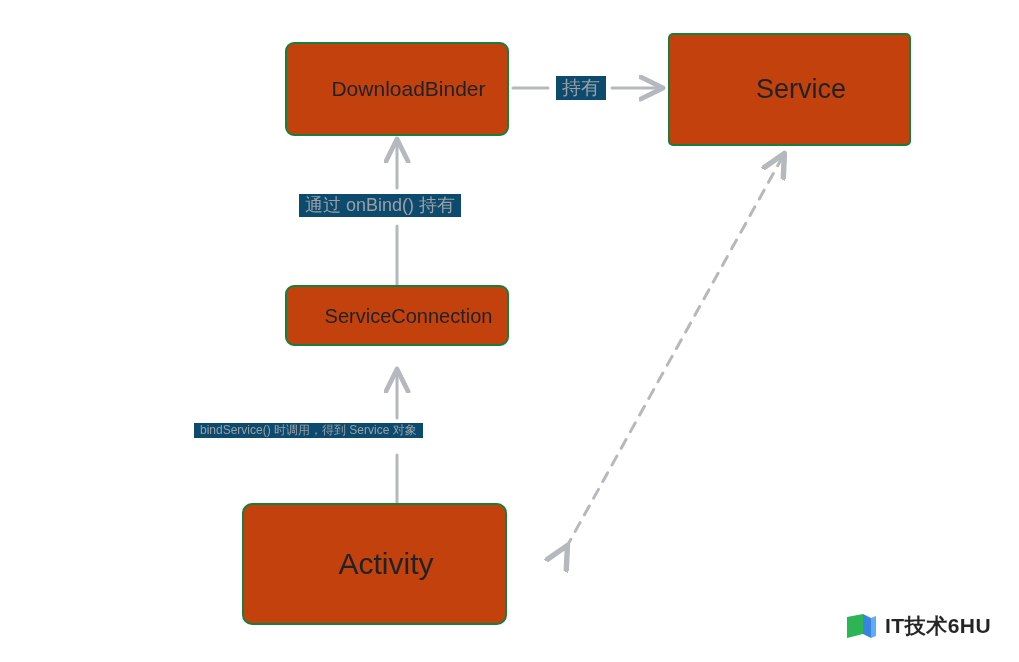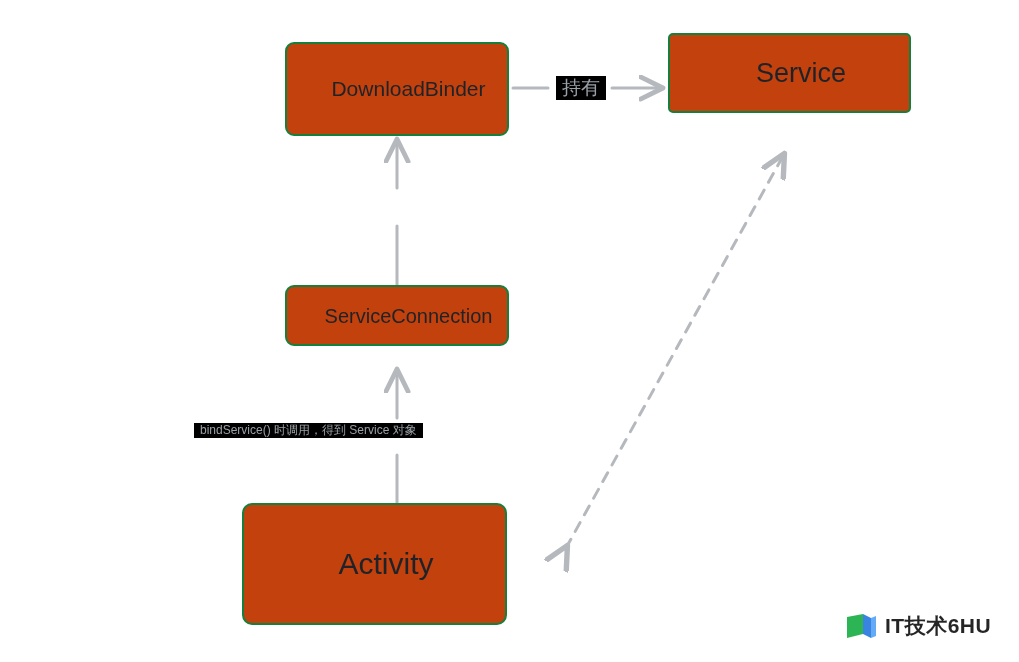--- a/index.html
+++ b/index.html
@@ -62,30 +62,30 @@
     top: 503px;
     width: 265px;
     height: 122px;
     border-radius: 10px;
     font-size: 30px;
   }
   #node-service {
     left: 668px;
     top: 33px;
     width: 243px;
-    height: 80px;
+    height: 113px;
     border-radius: 5px;
     font-size: 27px;
     align-items: center;
   }
   .edge-label {
     position: absolute;
     color: #9aa0a6;
     white-space: nowrap;
-    background: #000000;
+    background: #0c4a6e;
     padding: 0 6px;
     line-height: 1.25;
   }
   #edge-label-hold {
     left: 556px;
     top: 76px;
     font-size: 19px;
   }
   #edge-label-onbind {
     left: 299px;
@@ -163,20 +163,21 @@
   <div class="node" id="node-activity">
     <span class="node-label">Activity</span>
   </div>
 
   <div class="node" id="node-service">
     <span class="node-label">Service</span>
   </div>
 
   <div class="edge-label" id="edge-label-hold">持有</div>
 
+  <div class="edge-label" id="edge-label-onbind">通过 onBind() 持有</div>
 
   <div class="edge-label" id="edge-label-bindservice">bindService() 时调用，得到 Service 对象</div>
 
   <div id="watermark">
     <svg class="wm-logo" width="34" height="30" viewBox="0 0 34 30" xmlns="http://www.w3.org/2000/svg">
       <path d="M2,5 L18,2 L18,22 L2,26 Z" fill="#22b14c"></path>
       <path d="M18,2 L26,6 L26,26 L18,22 Z" fill="#2f7de0"></path>
       <path d="M26,6 L31,4 L31,24 L26,26 Z" fill="#5ba7f7"></path>
     </svg>
     <span id="watermark-text">IT技术6HU</span>

